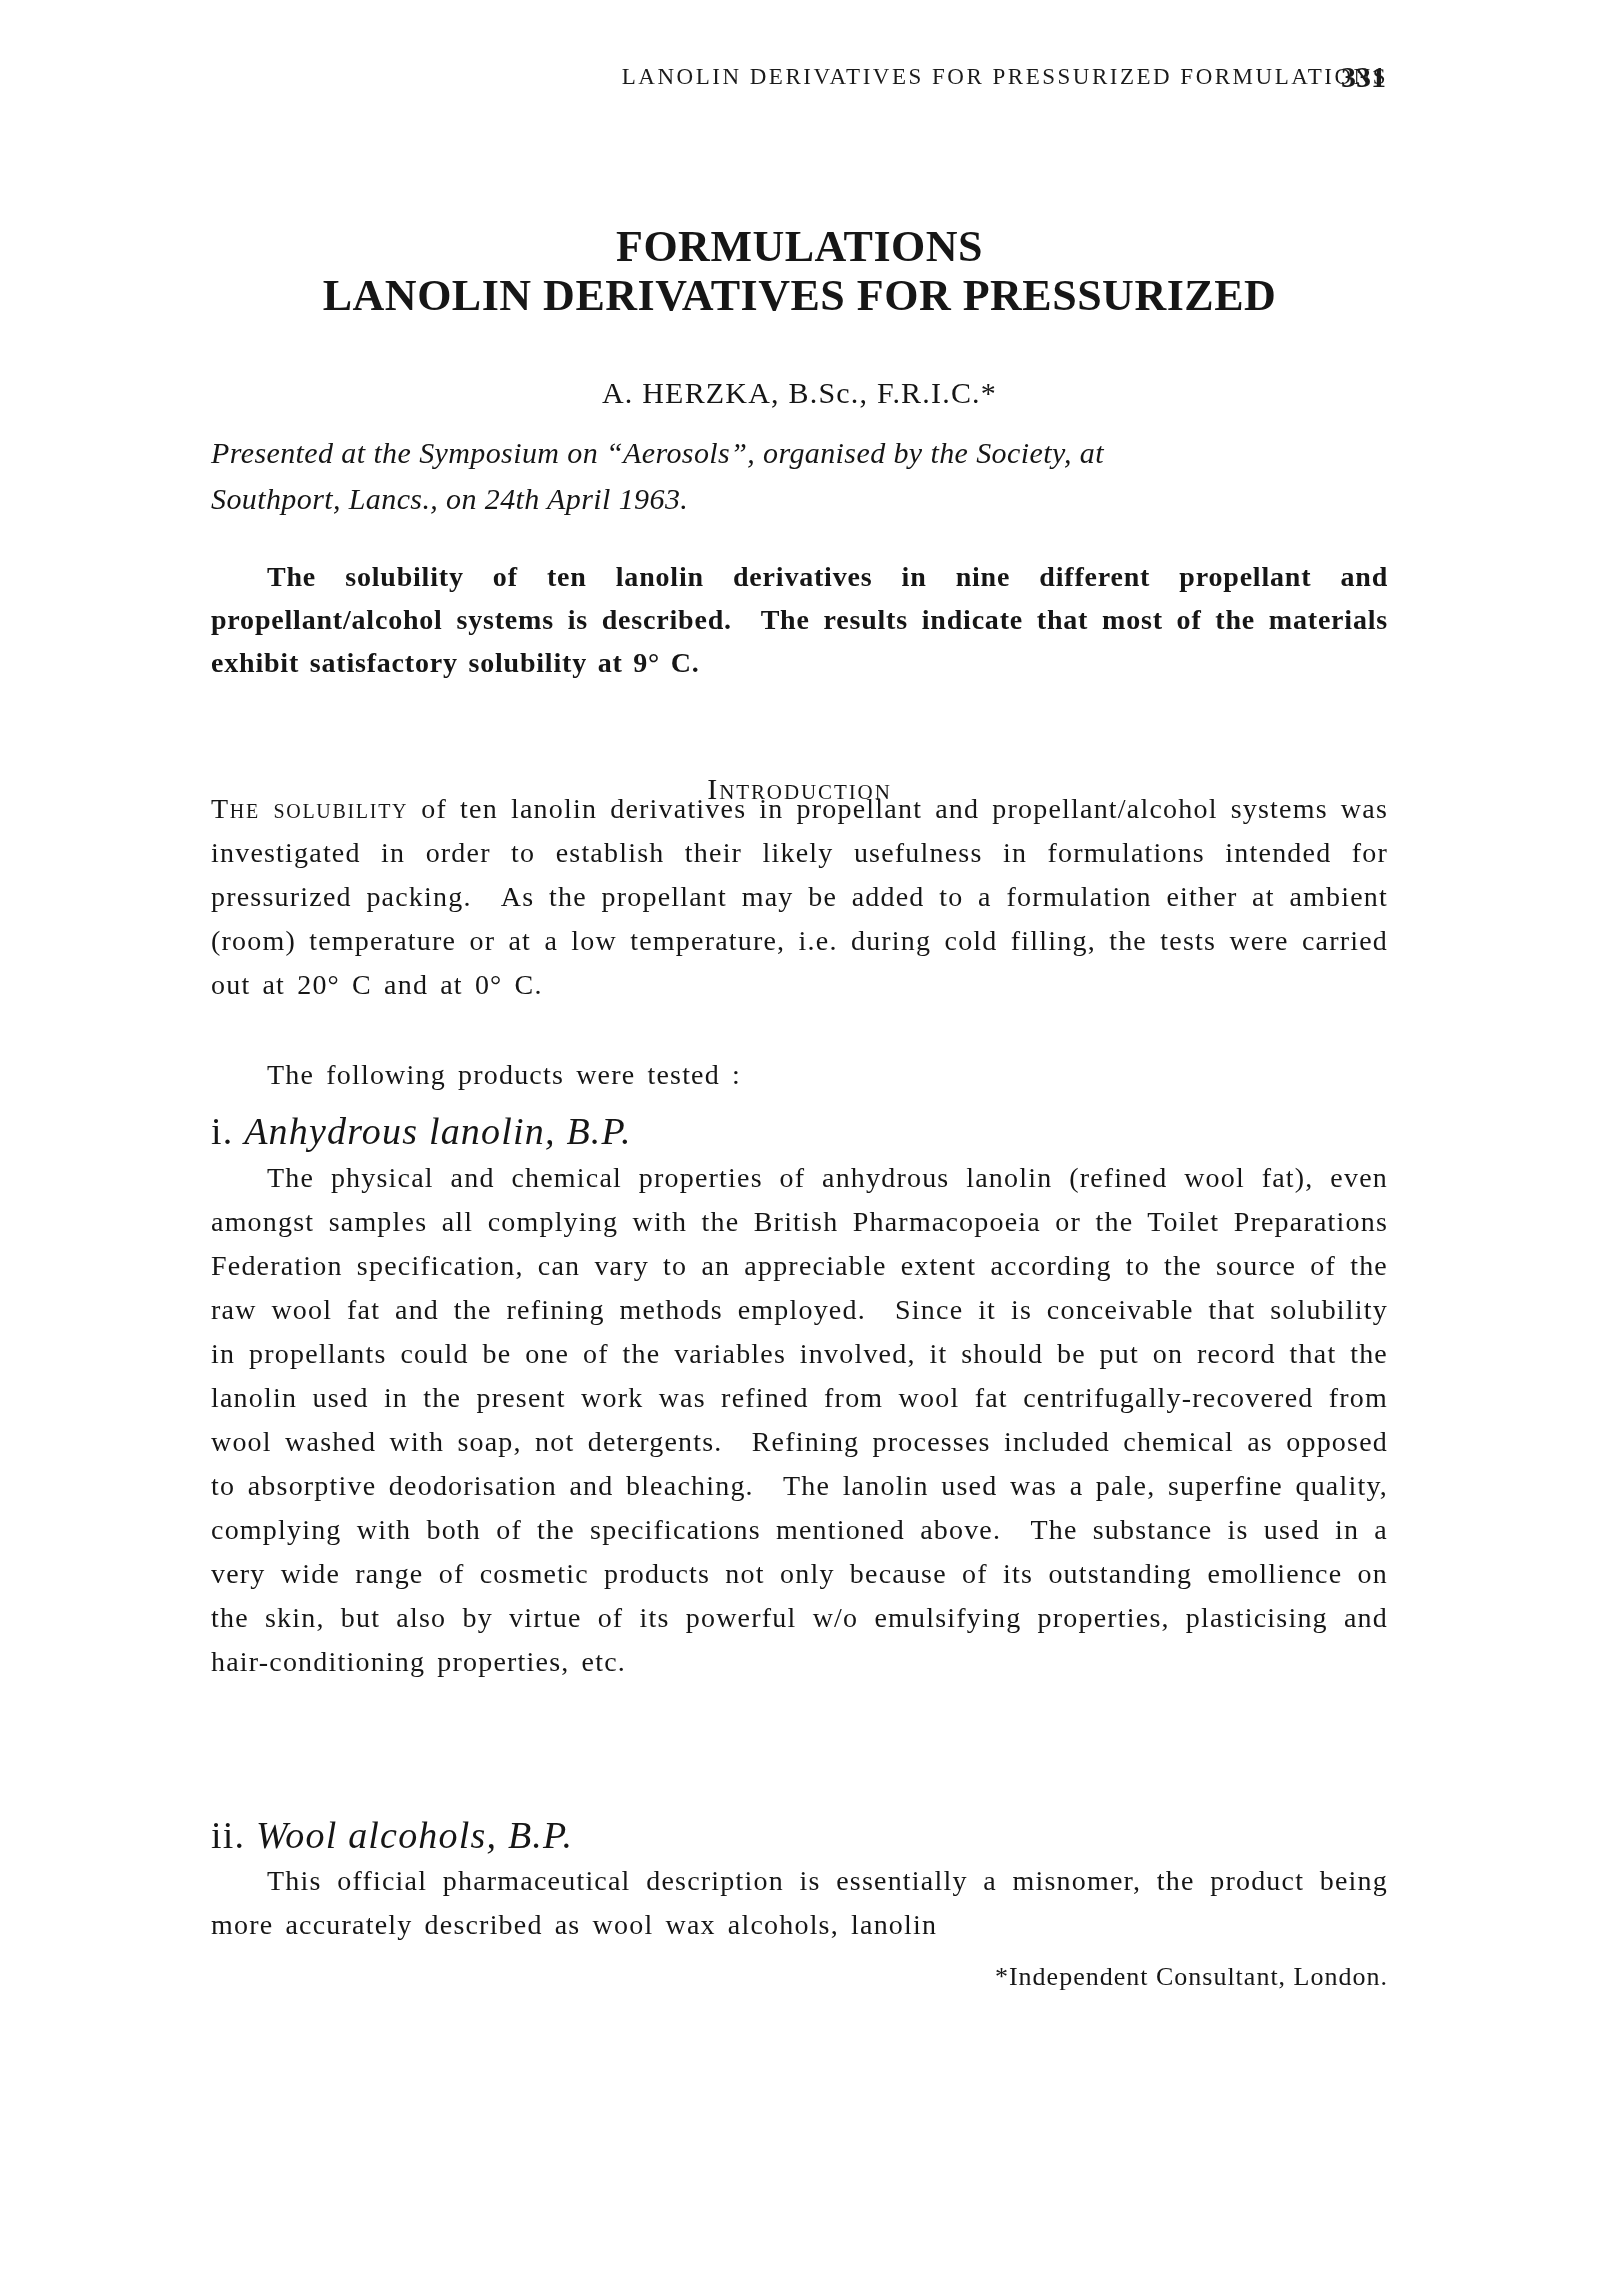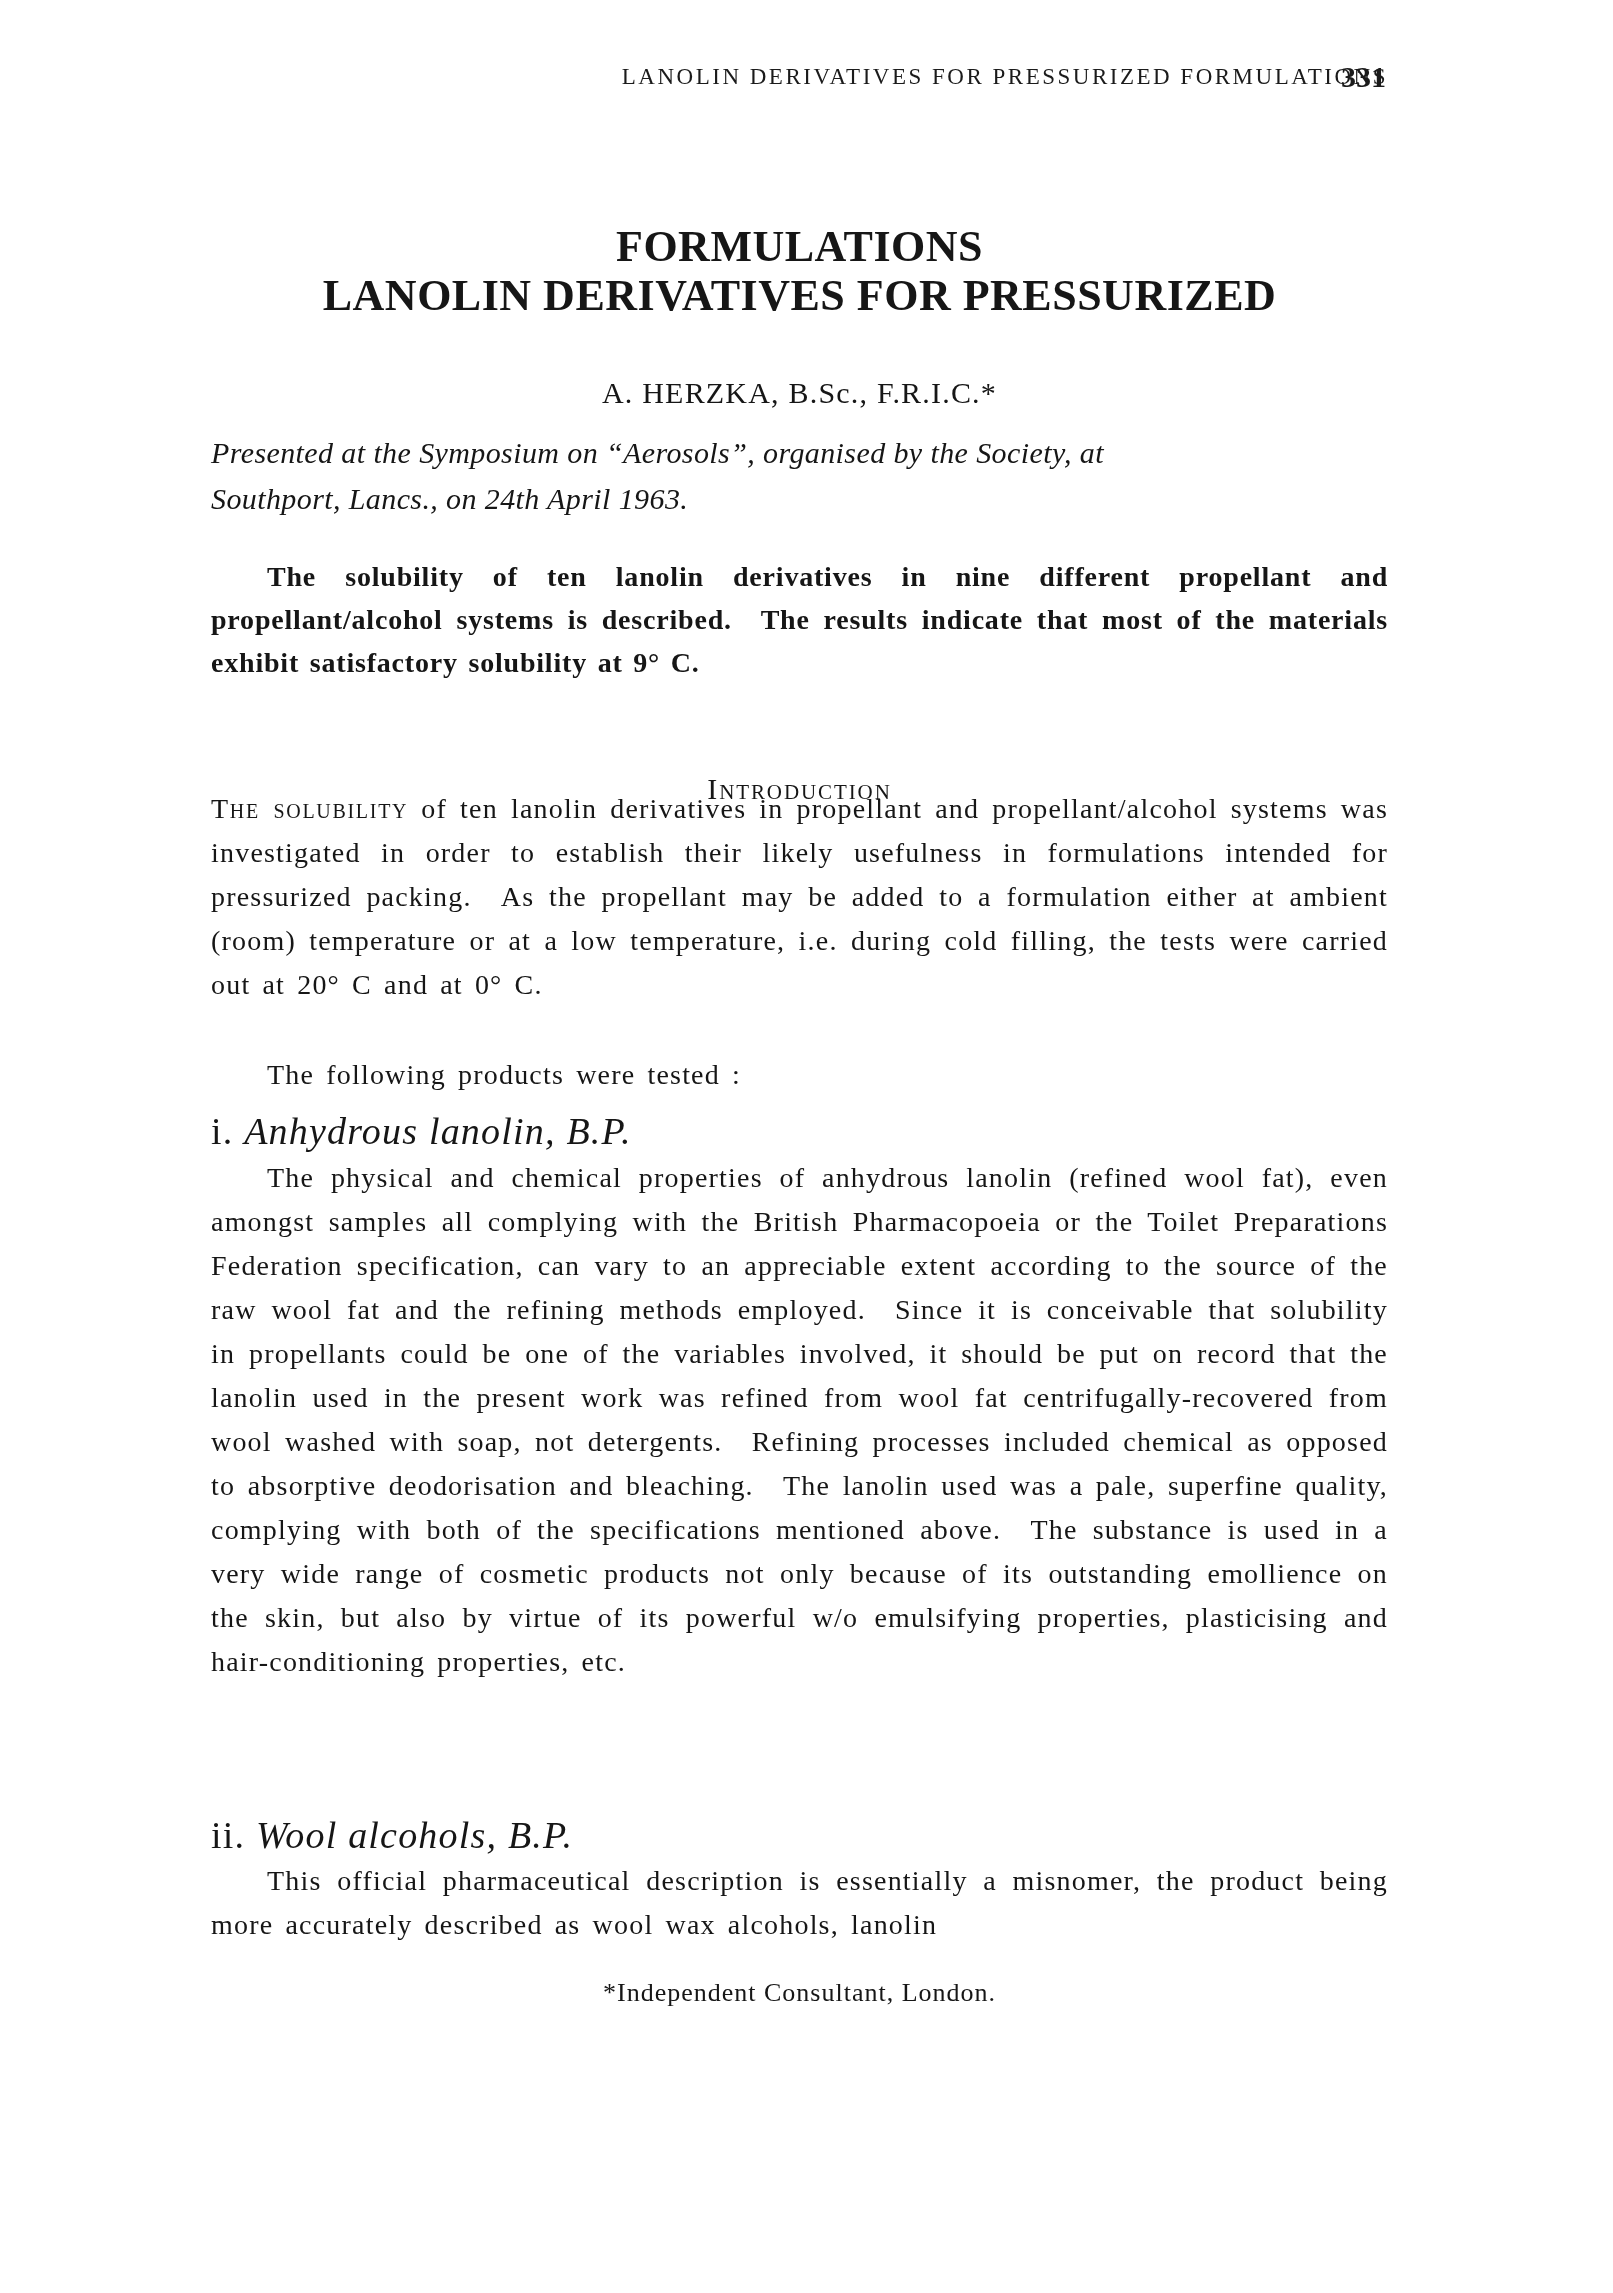--- a/index.html
+++ b/index.html
@@ -103,24 +103,23 @@
   }
   .item-title { font-style: italic; }
 
   #item1-head { top: 1109px; }
   #item1-para { top: 1156px; }
   #item2-head { top: 1813px; }
   #item2-para { top: 1859px; }
 
   .footnote {
     top: 1962px;
-    text-align: center;
+    text-align: right;
     font-size: 26px;
     letter-spacing: 1px;
-    margin-top: 16px;
   }
 </style>
 </head>
 <body>
 
 <div class="page">
 
   <header class="running-header col">
     <span class="rh-title">LANOLIN DERIVATIVES FOR PRESSURIZED FORMULATIONS</span>
     <span class="rh-folio">331</span>

